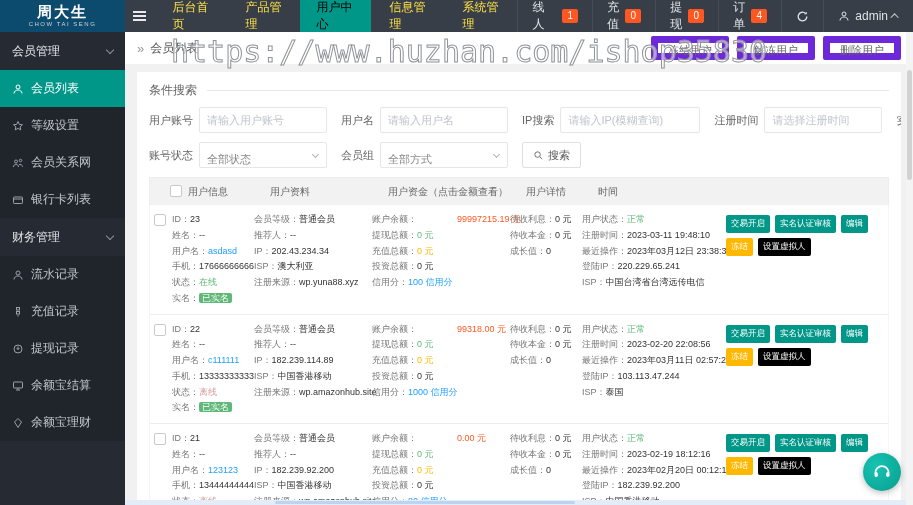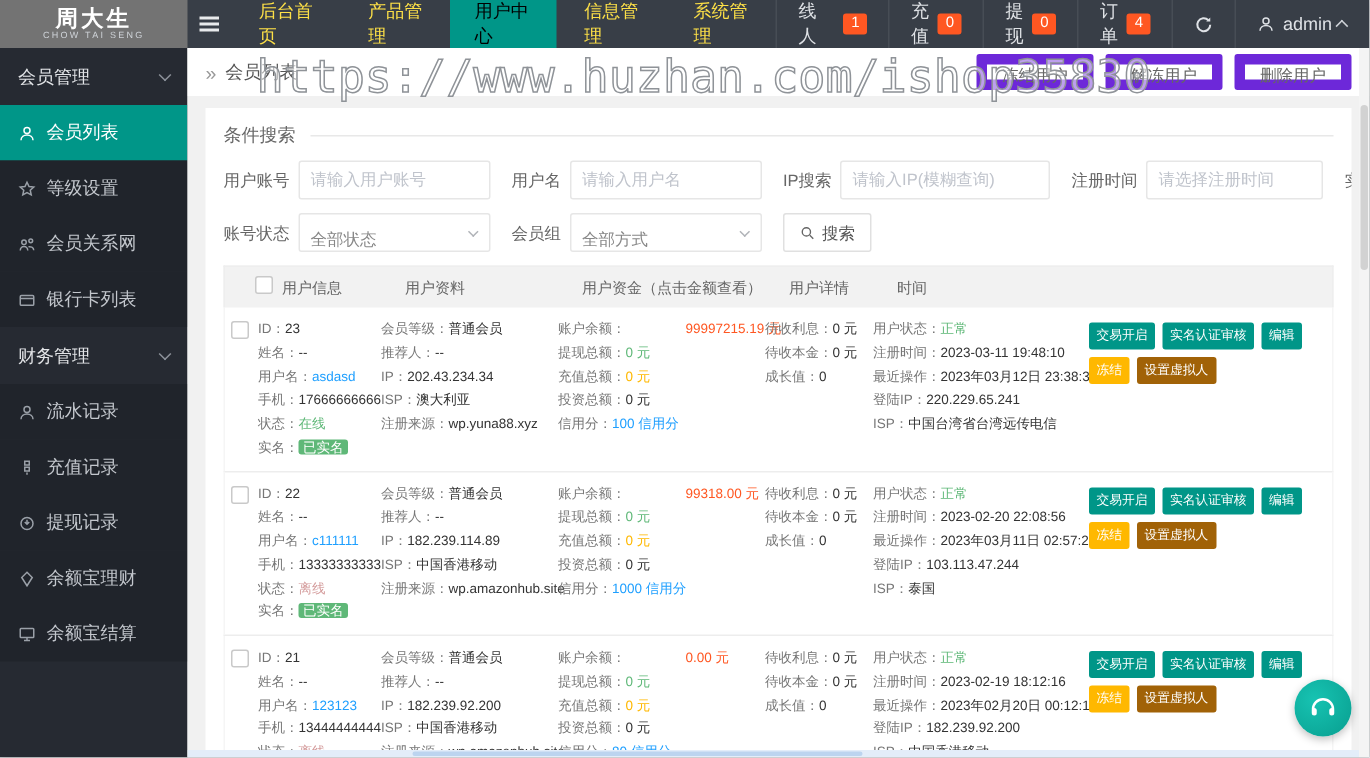--- a/index.html
+++ b/index.html
@@ -1,21 +1,21 @@
 <!DOCTYPE html>
 <html><head>
 <meta charset="utf-8">
 <style>
   * { margin:0; padding:0; box-sizing:border-box; }
   body { font-family:"Liberation Sans","DejaVu Sans",sans-serif; background:#9aa0a6; }
   .app { position:relative; width:913px; height:505px; background:#f1f1f1; overflow:hidden; margin:0 auto; box-shadow:0 0 6px rgba(0,0,0,.4); }
 
   
   .topbar { display:flex; align-items:stretch; height:32px; background:#383e47; color:#dfe2e6; font-size:12px; }
-  .logo { width:125px; background:#737373; color:#fff; display:flex; flex-direction:column; align-items:center; justify-content:center; line-height:1.05; flex:none; }
+  .logo { width:125px; background:#0c4a6e; color:#fff; display:flex; flex-direction:column; align-items:center; justify-content:center; line-height:1.05; flex:none; }
   .logo .t { font-family:"DejaVu Serif","Liberation Serif",serif; font-weight:bold; font-size:15px; letter-spacing:2px; }
   .logo .s { font-size:6px; letter-spacing:1.5px; color:#cfd3d8; }
   .burger { width:34px; display:flex; align-items:center; justify-content:center; cursor:pointer; }
   .burger i { display:block; width:13px; height:2px; background:#e8eaec; position:relative; }
   .burger i::before,.burger i::after { content:""; position:absolute; left:0; width:13px; height:2px; background:#e8eaec; }
   .burger i::before { top:-4px; } .burger i::after { top:4px; }
   .nav { display:flex; align-items:stretch; }
   .nav-item { display:flex; align-items:center; padding:0 18px; cursor:pointer; color:#fde047; }
   .nav-item.active { background:#009688; color:#000000;padding-left:16px; }
   .top-right { margin-left:auto; display:flex; align-items:stretch; }
@@ -76,21 +76,21 @@
   .v-offline { color:#d49c9c; }
   .v-red { color:#ff5722;padding-left:40px; }
   .v-orange { color:#ffb800; }
   .pill-green { background:#5fb878; color:#fff; border-radius:2px; padding:0 3px; }
   .money { cursor:pointer; }
 
   .c-actions { display:flex; flex-wrap:wrap; gap:5px; align-content:flex-start; padding:3px 2px 0 2px; }
   .btn { border:none; border-radius:2px; color:#fff; font-size:8.5px; padding:3px 5px; cursor:pointer; white-space:nowrap; font-family:inherit; }
   .btn-teal { background:#009688; }
   .btn-yellow { background:#ffb800; }
-  .btn-red { background:#a16207; }
+  .btn-red { background:#000000; }
 
   
   .float-btn { position:absolute; right:12px; bottom:14px; width:38px; height:38px; border-radius:50%; background:radial-gradient(circle at 35% 35%, #17c3b2, #089e8f); display:flex; align-items:center; justify-content:center; cursor:pointer; box-shadow:0 2px 6px rgba(0,0,0,.25); z-index:40; }
   .float-btn svg { width:20px; height:20px; }
   .vscroll { position:absolute; top:0; right:0; bottom:0; width:7px; background:#f4f4f4; z-index:35; }
   .vscroll .thumb { position:absolute; top:38px; right:1px; width:5px; height:110px; background:#d2d2d2; border-radius:3px; cursor:pointer; }
   .hscroll { position:absolute; left:0; right:7px; bottom:0; height:5px; background:#e3edf9; z-index:35; }
   .hscroll .thumb { position:absolute; left:150px; width:300px; top:1px; height:3px; background:#bcd4ef; border-radius:2px; cursor:pointer; }
 </style>
 </head>
@@ -203,30 +203,30 @@
       </div>
       <div class="sb-item">
         <svg viewBox="0 0 24 24">
             <circle cx="12" cy="12" r="8"></circle>
             <path d="M9 10l3 3 3-3M12 7v6"></path>
           </svg>
         <span>提现记录</span>
       </div>
       <div class="sb-item">
         <svg viewBox="0 0 24 24">
-            <path d="M12 3l7 7-7 11-7-11z"></path>
-          </svg>
-        <span>余额宝理财</span>
-      </div>
-      <div class="sb-item">
-        <svg viewBox="0 0 24 24">
             <rect x="3" y="4" width="18" height="12" rx="1"></rect>
             <path d="M8 20h8M12 16v4"></path>
           </svg>
         <span>余额宝结算</span>
+      </div>
+      <div class="sb-item">
+        <svg viewBox="0 0 24 24">
+            <path d="M12 3l7 7-7 11-7-11z"></path>
+          </svg>
+        <span>余额宝理财</span>
       </div>
     </div>
 
     <div class="main">
       <div class="watermark">https://www.huzhan.com/ishop35830</div>
 
       <div class="crumb-row">
         <span class="crumb-arrow">»</span>
         <span>会员列表</span>
         <div class="toolbar">

